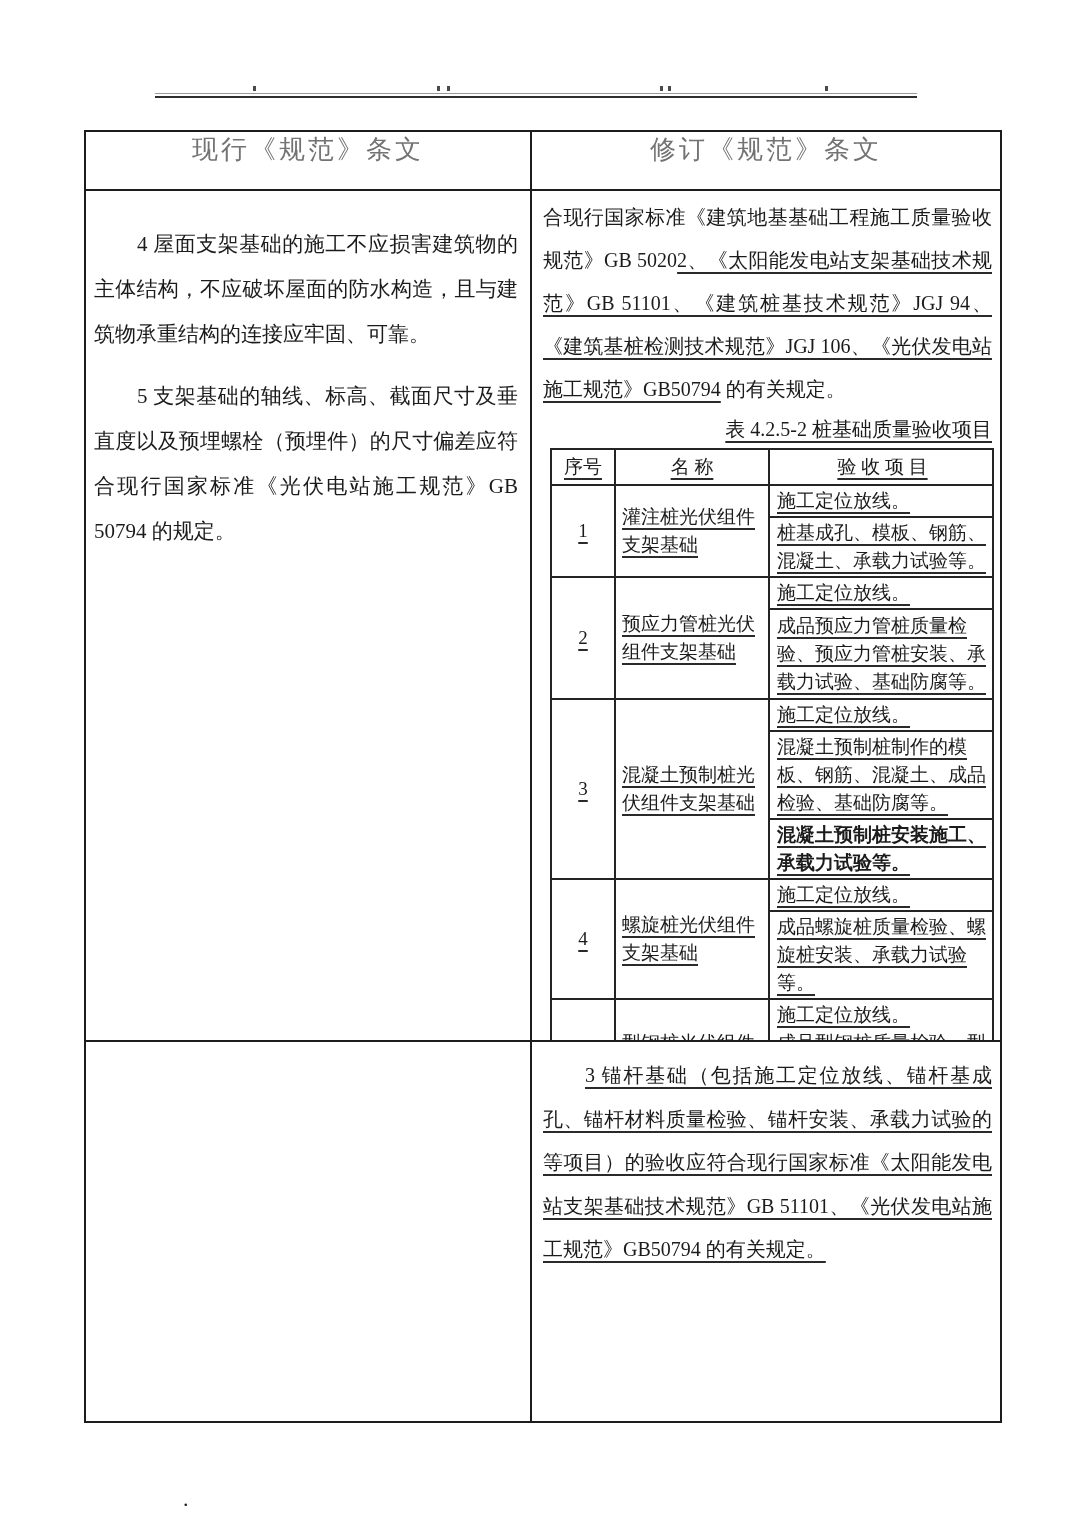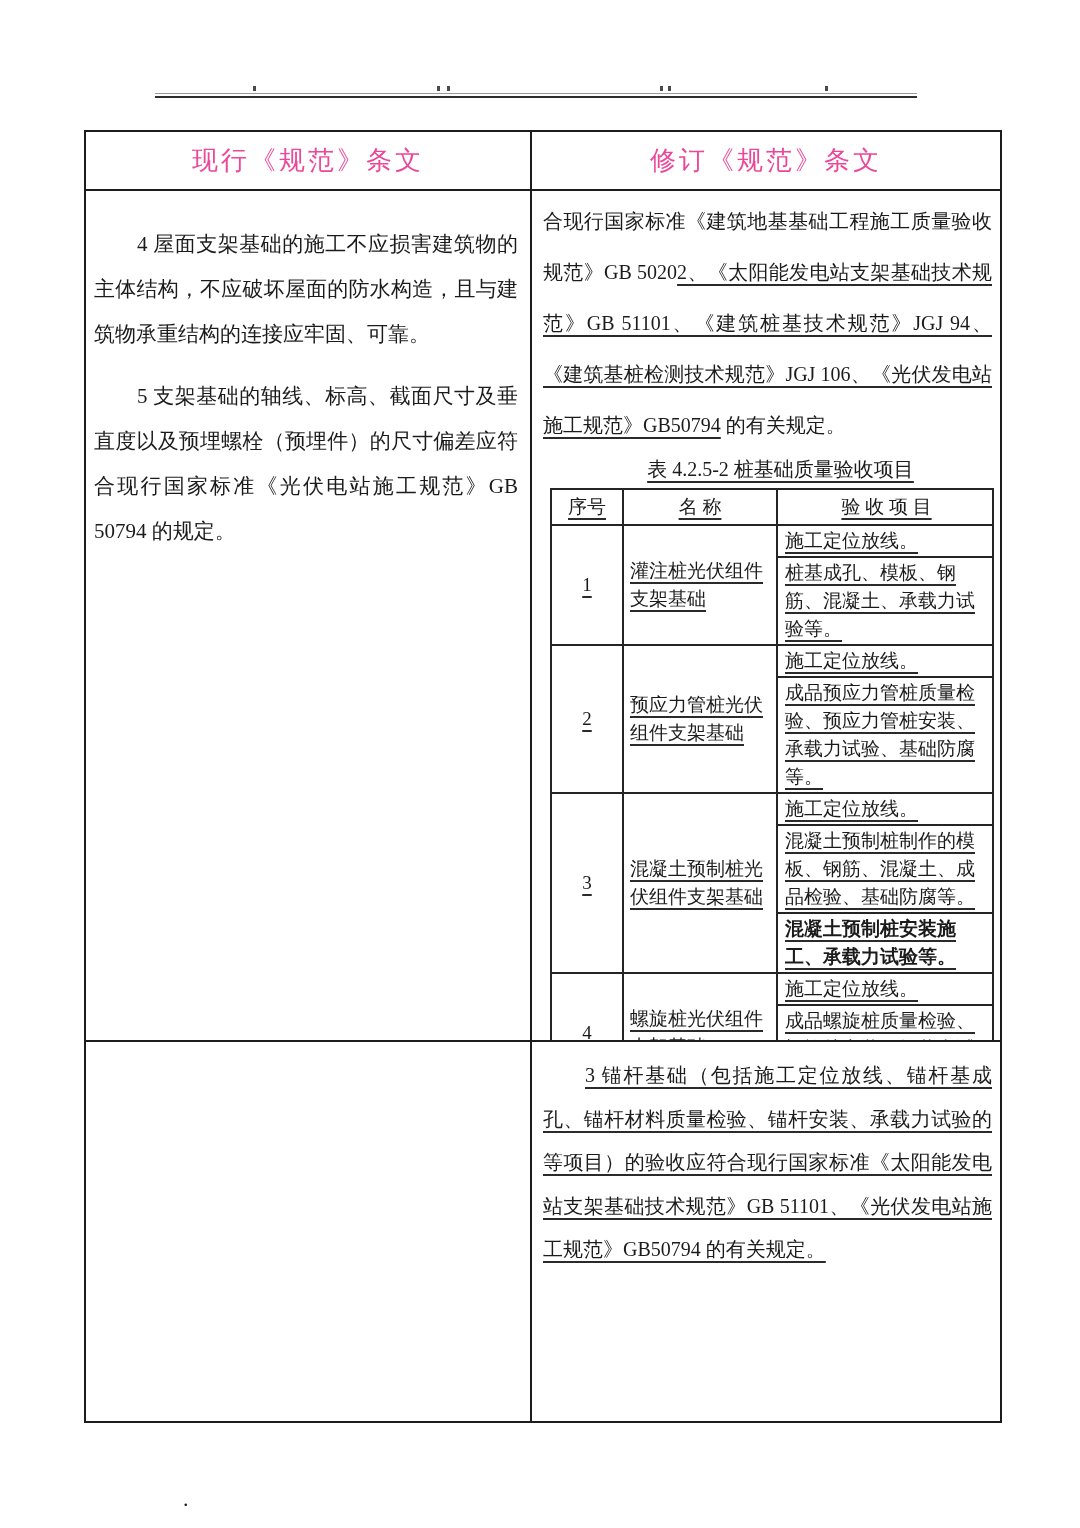--- a/index.html
+++ b/index.html
@@ -32,60 +32,60 @@
     display:grid;
     grid-template-columns:446px 1fr;
     grid-template-rows:59px 851px auto;
   }
   .cell { box-sizing:border-box; overflow:hidden; }
   .cl   { border-right:2px solid #1c1c1c; }
   .hrow { border-bottom:2px solid #1c1c1c; }
   .brow { border-bottom:2px solid #1c1c1c; }
 
   .head-cell {
-    display:flex; align-items:center; justify-content:center;
+    display:flex; align-items:flex-start; justify-content:center;
     font-family:"Liberation Sans", sans-serif;
-    font-size:26px; letter-spacing:3px; color:#ec4899;
+    font-size:26px; letter-spacing:3px; color:#737373;
   }
 
   
   .left-body { padding:31px 12px 0 8px; }
   .left-body p {
     margin:0 0 17px 0;
     font-size:21px; line-height:45px;
     text-indent:2.05em; text-align:justify;
   }
 
   
   .right-body { padding:5px 8px 0 11px; }
   .intro-p {
-    margin:0; font-size:20px; line-height:51px; text-align:justify;
+    margin:0; font-size:20px; line-height:43px; text-align:justify;
   }
   .u {
     text-decoration:underline;
     text-decoration-thickness:1.5px;
     text-underline-offset:5px;
     text-decoration-color:#2a2a2a;
   }
   .table-caption {
     margin:3px 0 0 26px;
-    font-size:20px; line-height:30px; text-align:center;
+    font-size:20px; line-height:30px; text-align:right;
   }
 
   
   #pile-table {
     margin:4px 0 0 7px;
     width:444px; table-layout:fixed;
     border-collapse:collapse;
     font-size:19px; line-height:28px;
     border:2px solid #242424;
     border-bottom-width:3px;
   }
   #pile-table td { border:2px solid #242424; box-sizing:border-box; }
-  .c-no   { width:72px;  text-align:center; vertical-align:middle; }
+  .c-no   { width:64px;  text-align:center; vertical-align:middle; }
   .c-name { width:154px; padding:2px 6px; vertical-align:middle; }
   .c-item { padding:1px 4px 1px 7px; vertical-align:middle; text-align:left; }
   .c-head { text-align:center; vertical-align:middle; }
   .tr-h  { height:36px; }
   .tr-1a { height:30px; } .tr-1b { height:56px; }
   .tr-2a { height:31px; } .tr-2b { height:90px; }
   .tr-3a { height:28px; } .tr-3b { height:76px; } .tr-3c { height:60px;font-weight:bold; }
   .tr-4a { height:31px; } .tr-4b { height:63px; }
   .tr-5  { height:84px; }
   .blk { display:block; }

